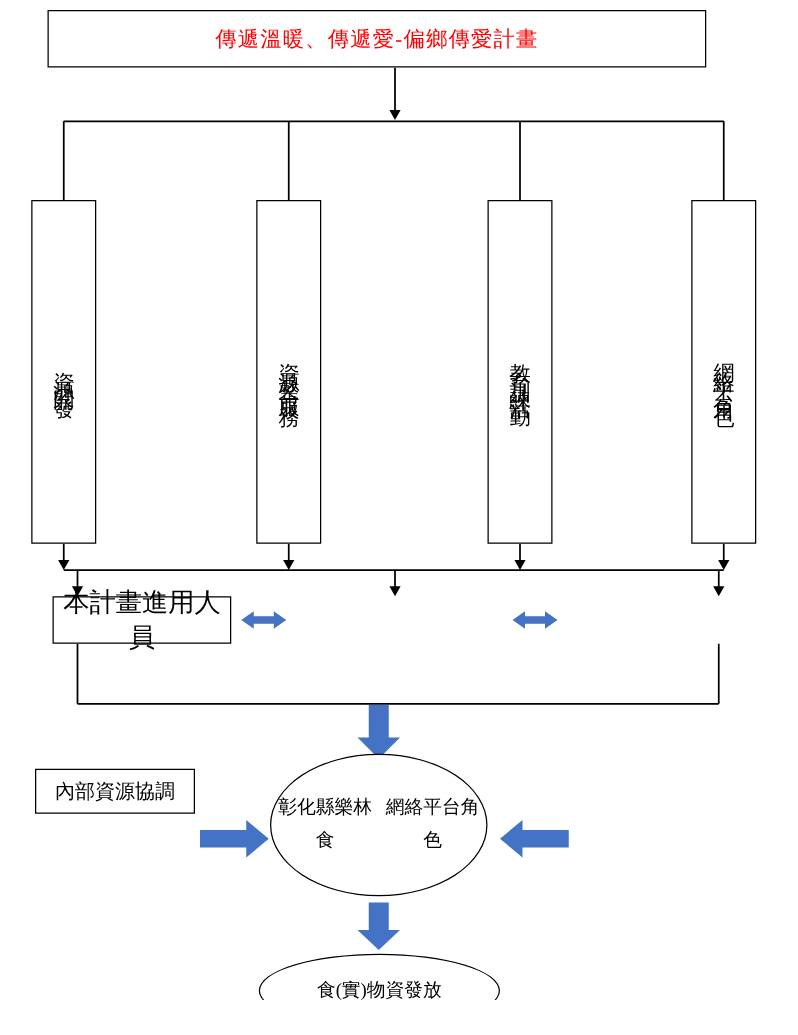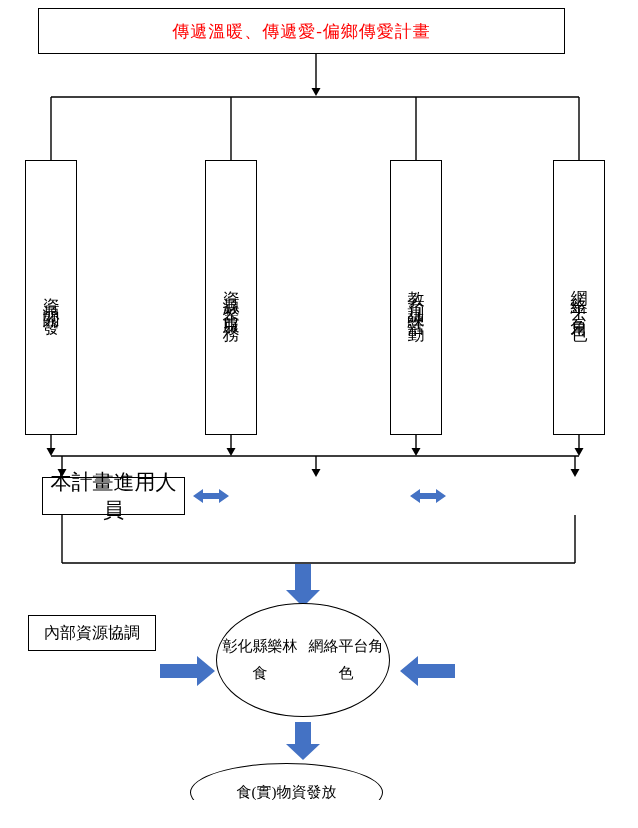--- a/index.html
+++ b/index.html
@@ -16,21 +16,21 @@
   .col-box span { writing-mode:vertical-rl; text-orientation:upright; letter-spacing:7px; }
   #col1{left:25px} #col2{left:205px} #col3{left:390px} #col4{left:553px}
   .mid-box { top:477px; height:38px; font-size:21px; }
   #midA{left:42px; width:143px} #midB{left:235px; width:163px} #midC{left:455px; width:145px}
   .side-box { top:615px; height:36px; font-size:16px;text-align:right; }
   #sideL{left:28px; width:128px} #sideR{left:462px; width:130px}
   .ellipse { position:absolute; border:1.4px solid var(--line-black); background:#fff;
              border-radius:50%; display:flex; flex-direction:row; align-items:center;
              justify-content:center; text-align:center; font-size:15px; }
   #centerEllipse { left:216px; top:603px; width:174px; height:114px; line-height:1.8; }
-  #bottomEllipse { left:190px; top:763px; width:193px; height:59px; }
+  #bottomEllipse { left:207px; top:763px; width:193px; height:59px; }
   .kline { stroke:var(--line-black); stroke-width:1.4; fill:none; }
   .khead { fill:var(--line-black); }
   .blue  { fill:var(--arrow-blue); }
 </style>
 </head>
 <body>
 
 <div id="stage">
 
   <svg id="connectors" width="638" height="828" viewBox="0 0 638 828" aria-hidden="true">

